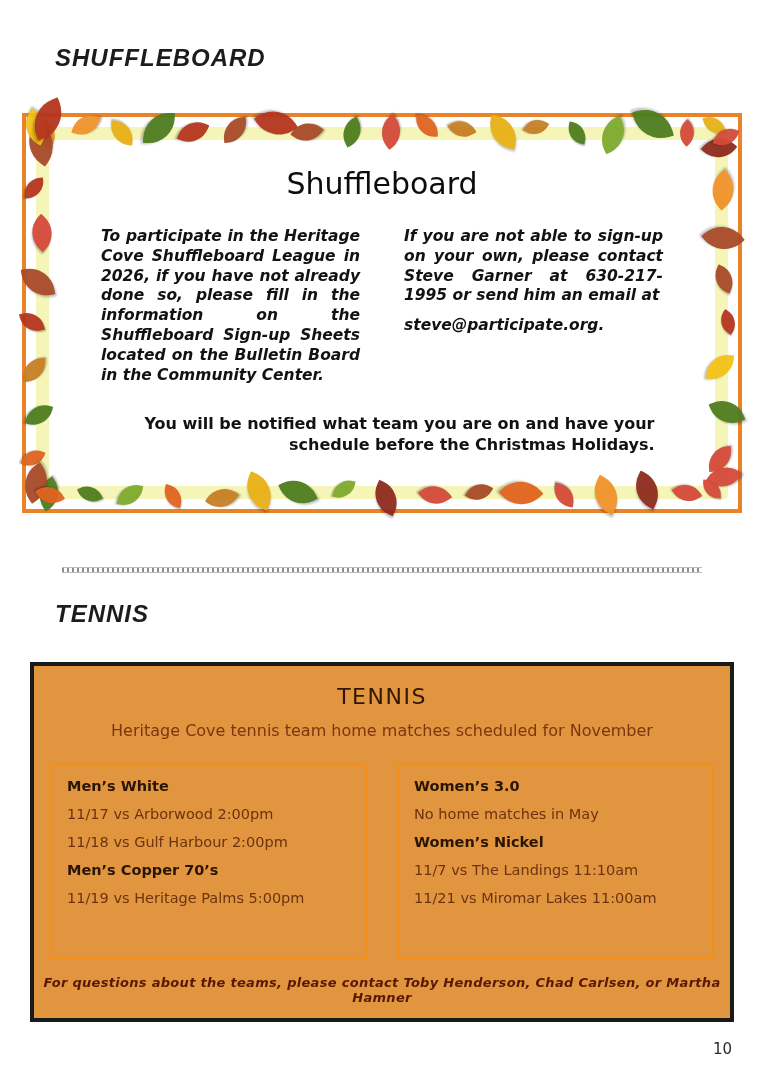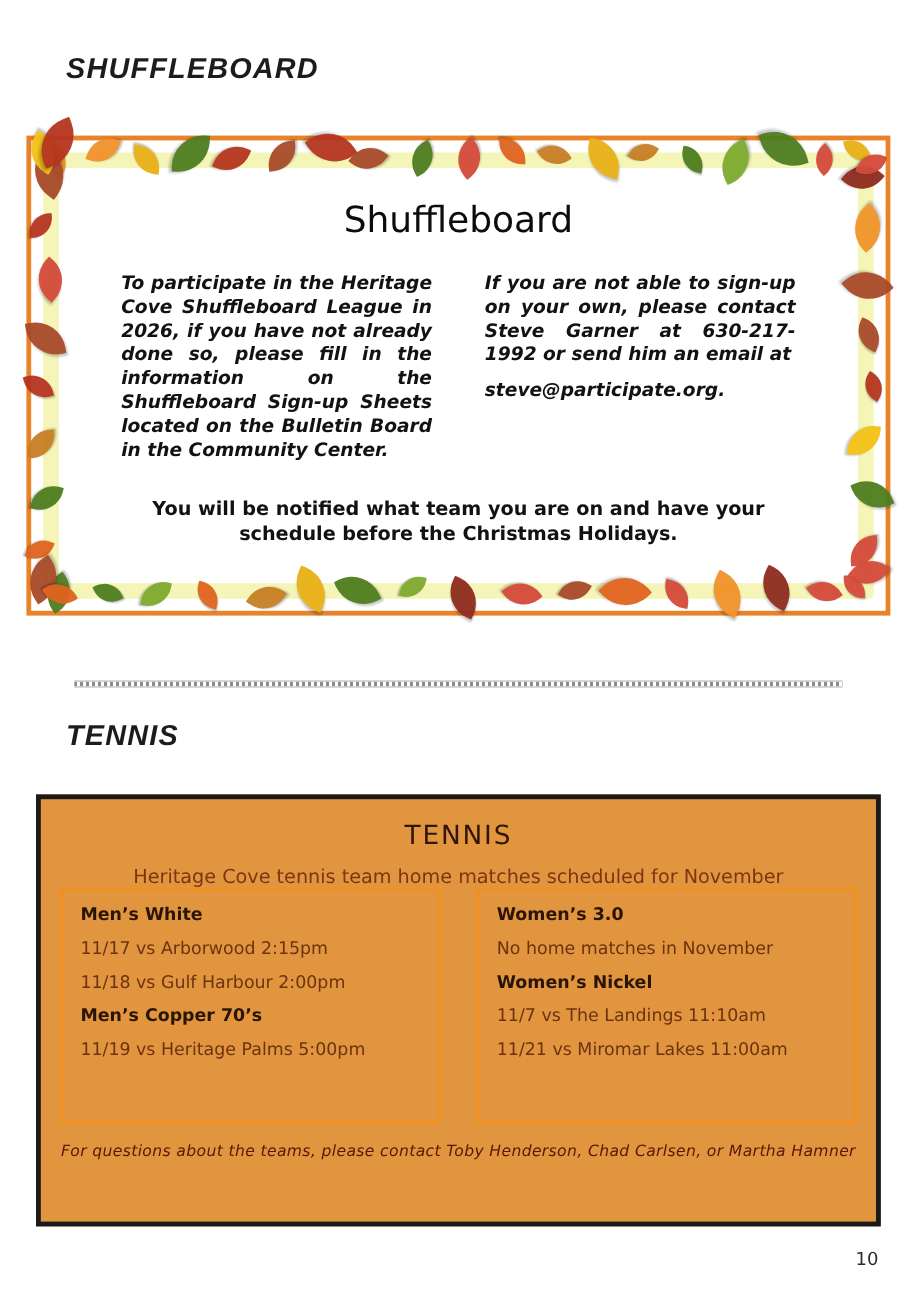--- a/index.html
+++ b/index.html
@@ -80,21 +80,21 @@
     line-height:1.28;
     color:#121212;
     text-align:justify;
     font-style:italic;
   }
   .shuffle-col .email-line{margin-top:10px;text-align:left;}
   .shuffle-col .teams-line{margin-top:21px;}
   .shuffle-footer{
     margin:27px auto 0;
     width:545px;
-    text-align:center;
+    text-align:right;
     font-size:16px;
     font-weight:bold;
     line-height:1.32;
     color:#121212;
   }
 
   
   .section-divider{
     position:absolute;
     left:62px; top:567px;
@@ -123,35 +123,36 @@
   .tennis-subtitle{
     margin-top:12px;
     text-align:center;
     font-size:16px;
     color:var(--tennis-subtitle);
   }
   .tennis-columns{
     display:flex;
     justify-content:center;
     gap:30px;
+    margin-top:23px;
   }
   .tennis-box{
     width:317px;
     height:196px;
     border:2px solid var(--tennis-box-border);
     padding:13px 15px;
   }
   .tennis-box p{font-size:14.5px;margin-bottom:12px;}
   .tennis-box .team{font-weight:bold;color:var(--team);}
   .tennis-box .match{color:var(--match);}
   .tennis-footer{
     margin-top:16px;
     text-align:center;
     font-style:italic;
-    font-weight:normal;
+    font-weight:bold;
     font-size:13px;
     letter-spacing:.3px;
     color:var(--tennis-footer);
   }
 
   .page-number{
     position:absolute;
     right:32px; top:1040px;
     font-size:15px;
     color:#2b2b2b;
@@ -163,21 +164,21 @@
 <h1 id="shuffle-heading" class="section-heading">SHUFFLEBOARD</h1>
 
 <div class="shuffle-card">
   <div class="leaf-frame">
     <h2 class="shuffle-title">Shuffleboard</h2>
     <div class="shuffle-cols">
       <div class="shuffle-col">
         <p>To participate in the Heritage Cove Shuffleboard League in 2026, if you have not already done so, please fill in the information on the Shuffleboard Sign-up Sheets located on the Bulletin Board in the Community Center.</p>
       </div>
       <div class="shuffle-col">
-        <p>If you are not able to sign-up on your own, please contact Steve Garner at 630-217-1992 or send him an email at</p>
+        <p>If you are not able to sign-up on your own, please contact Steve Garner at 630-217-1995 or send him an email at</p>
         <p class="email-line">steve@participate.org.</p>
       </div>
     </div>
     <p class="shuffle-footer">You will be notified what team you are on and have your schedule before the Christmas Holidays.</p>
   <span class="leaf" style="left: -15.501px; top: -19.1469px; background: rgb(240, 147, 43); transform: rotate(37deg) scale(0.84);"></span>
       <span class="leaf" style="left: 23.5949px; top: -27.662px; background: rgb(240, 147, 43); transform: rotate(288deg) scale(0.9);"></span>
       <span class="leaf" style="left: 60.1882px; top: -19.884px; background: rgb(232, 176, 22); transform: rotate(186deg) scale(0.88);"></span>
       <span class="leaf" style="left: 96.532px; top: -24.6646px; background: rgb(78, 125, 30); transform: rotate(92deg) scale(1.19);"></span>
       <span class="leaf" style="left: 131.176px; top: -20.6335px; background: rgb(181, 53, 31); transform: rotate(113deg) scale(0.96);"></span>
       <span class="leaf" style="left: 173.41px; top: -22.8647px; background: rgb(168, 74, 42); transform: rotate(264deg) scale(0.92);"></span>
@@ -239,28 +240,28 @@
 <div class="section-divider"></div>
 
 <h1 id="tennis-heading" class="section-heading">TENNIS</h1>
 
 <div class="tennis-card">
   <h2 class="tennis-title">TENNIS</h2>
   <p class="tennis-subtitle">Heritage Cove tennis team home matches scheduled for November</p>
   <div class="tennis-columns">
       <div class="tennis-box">
         <p class="team">Men’s White</p>
-        <p class="match">11/17 vs Arborwood 2:15pm</p>
+        <p class="match">11/17 vs Arborwood 2:00pm</p>
         <p class="match">11/18 vs Gulf Harbour 2:00pm</p>
         <p class="team">Men’s Copper 70’s</p>
         <p class="match">11/19 vs Heritage Palms 5:00pm</p>
       </div>
       <div class="tennis-box">
         <p class="team">Women’s 3.0</p>
-        <p class="match">No home matches in November</p>
+        <p class="match">No home matches in May</p>
         <p class="team">Women’s Nickel</p>
         <p class="match">11/7 vs The Landings 11:10am</p>
         <p class="match">11/21 vs Miromar Lakes 11:00am</p>
       </div>
     </div>
   <p class="tennis-footer">For questions about the teams, please contact Toby Henderson, Chad Carlsen, or Martha Hamner</p>
 </div>
 
 <div class="page-number">10</div>
 

